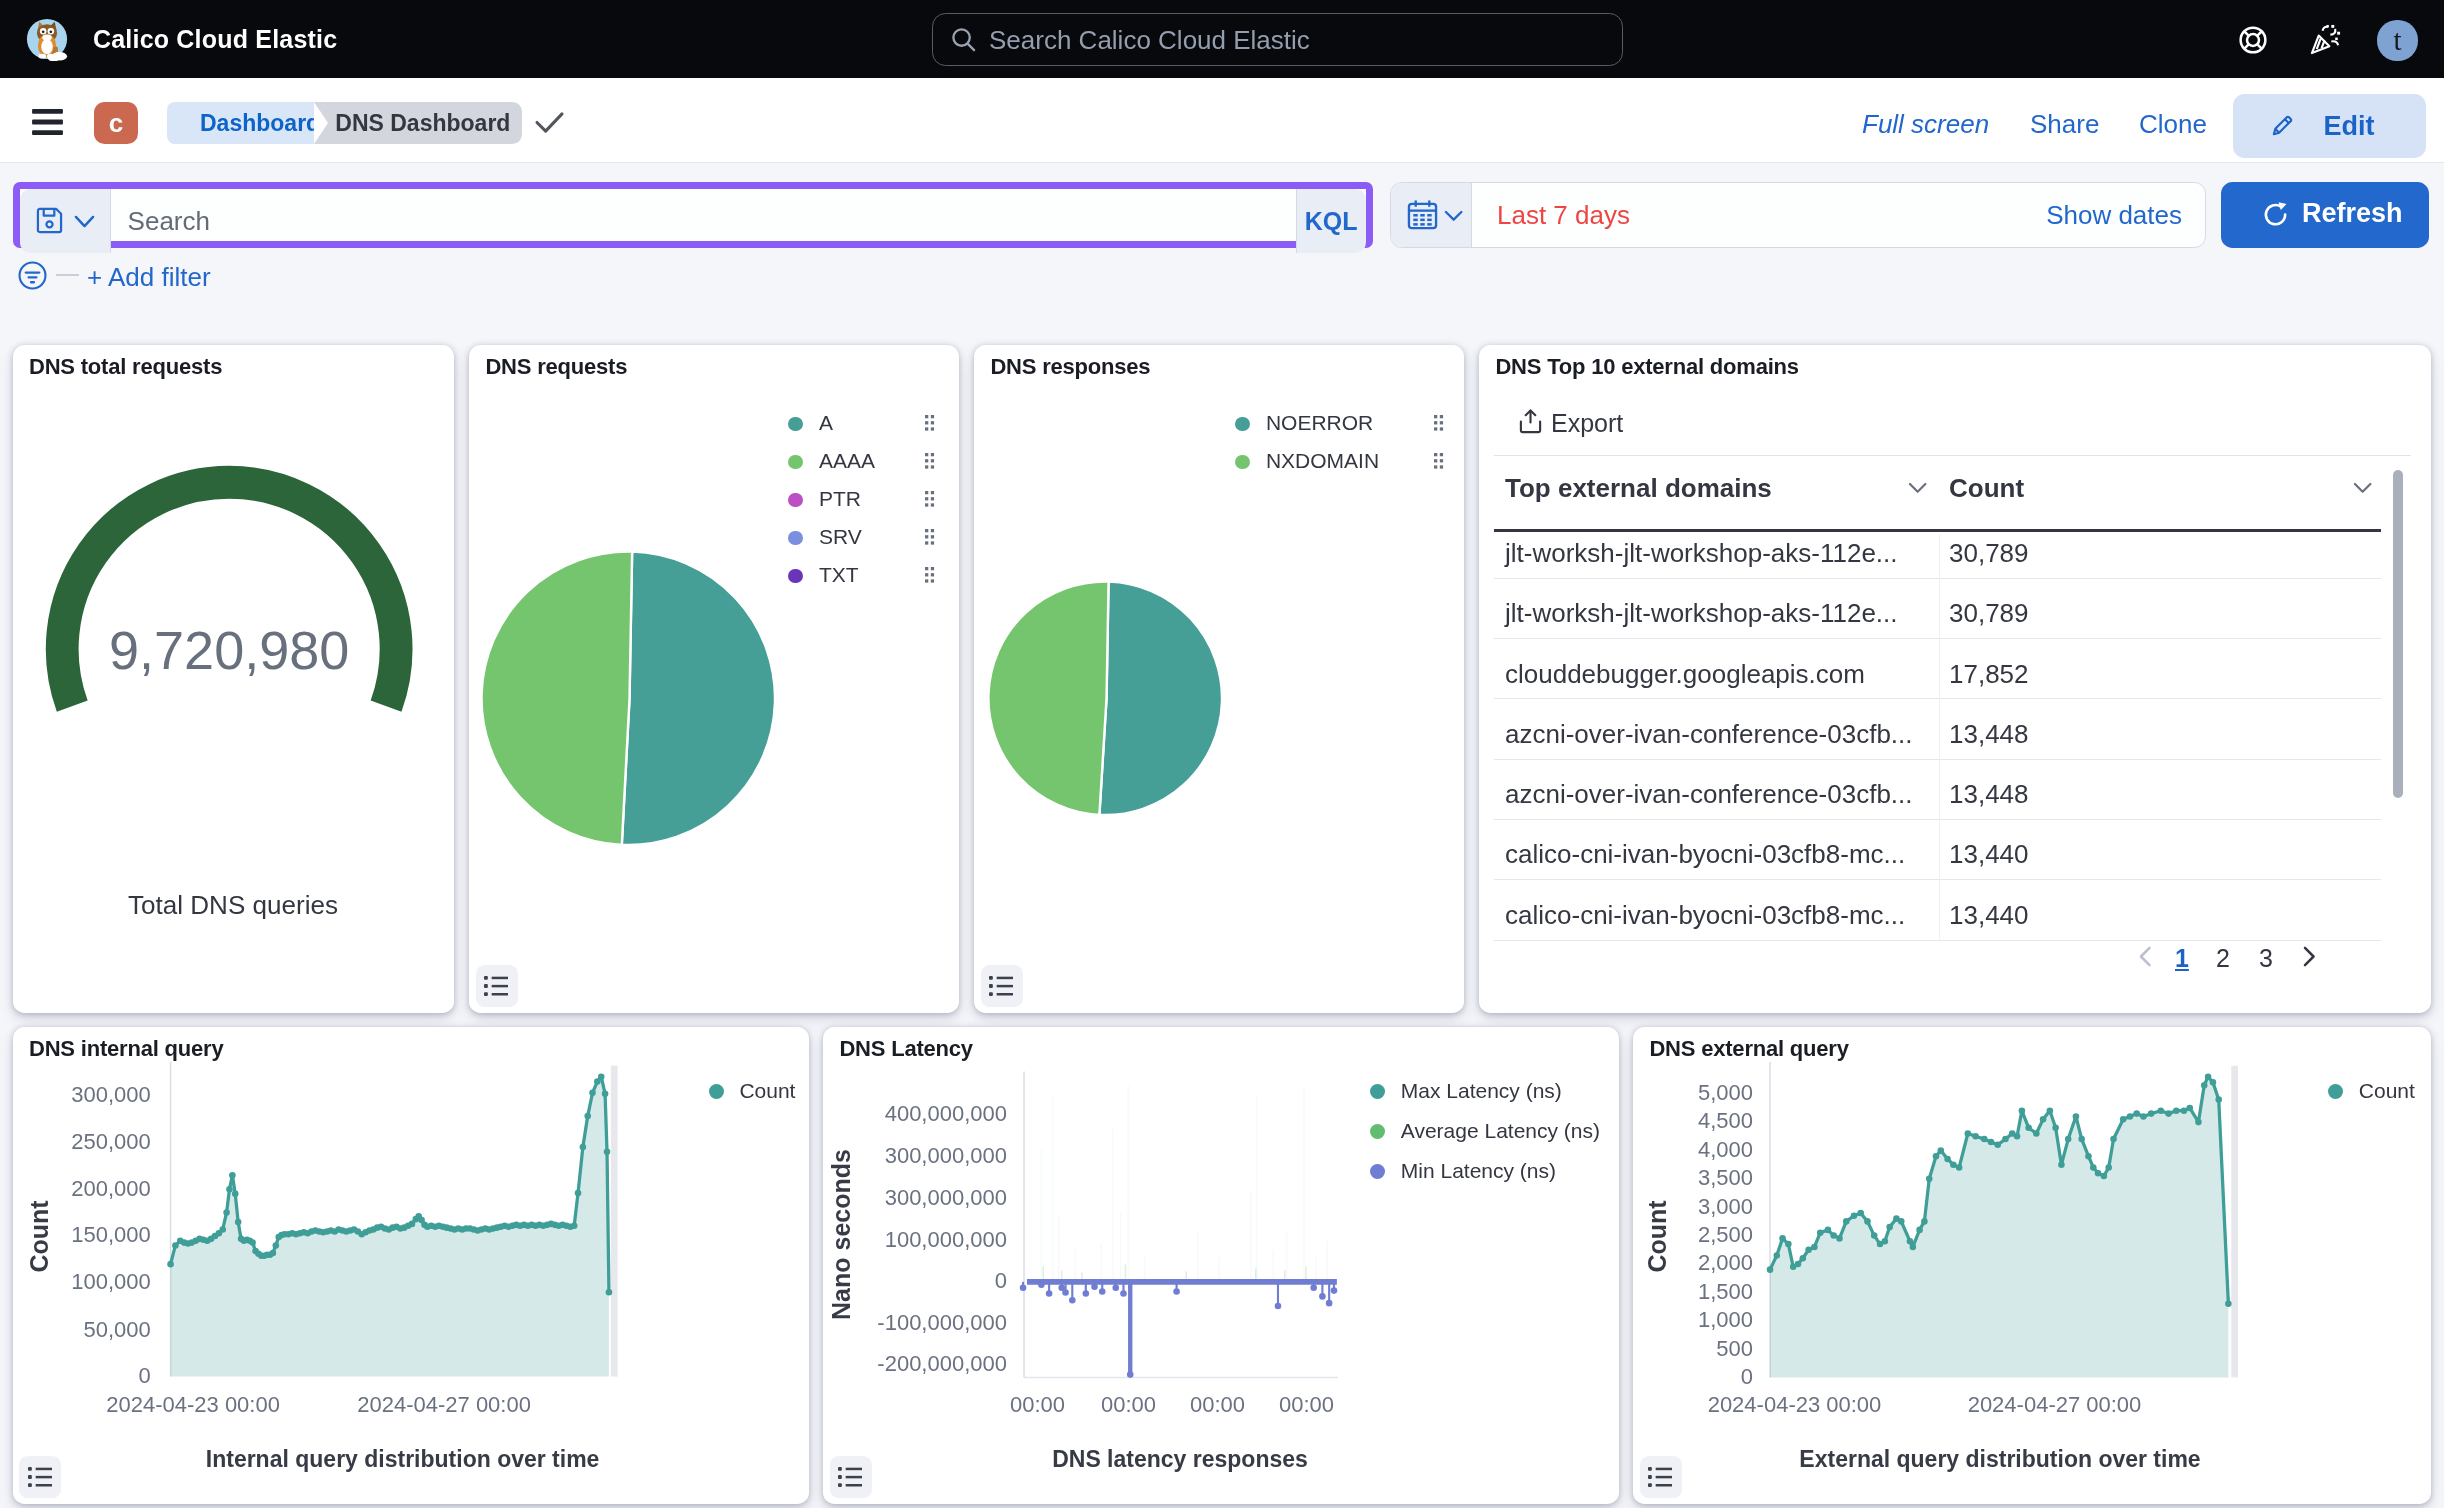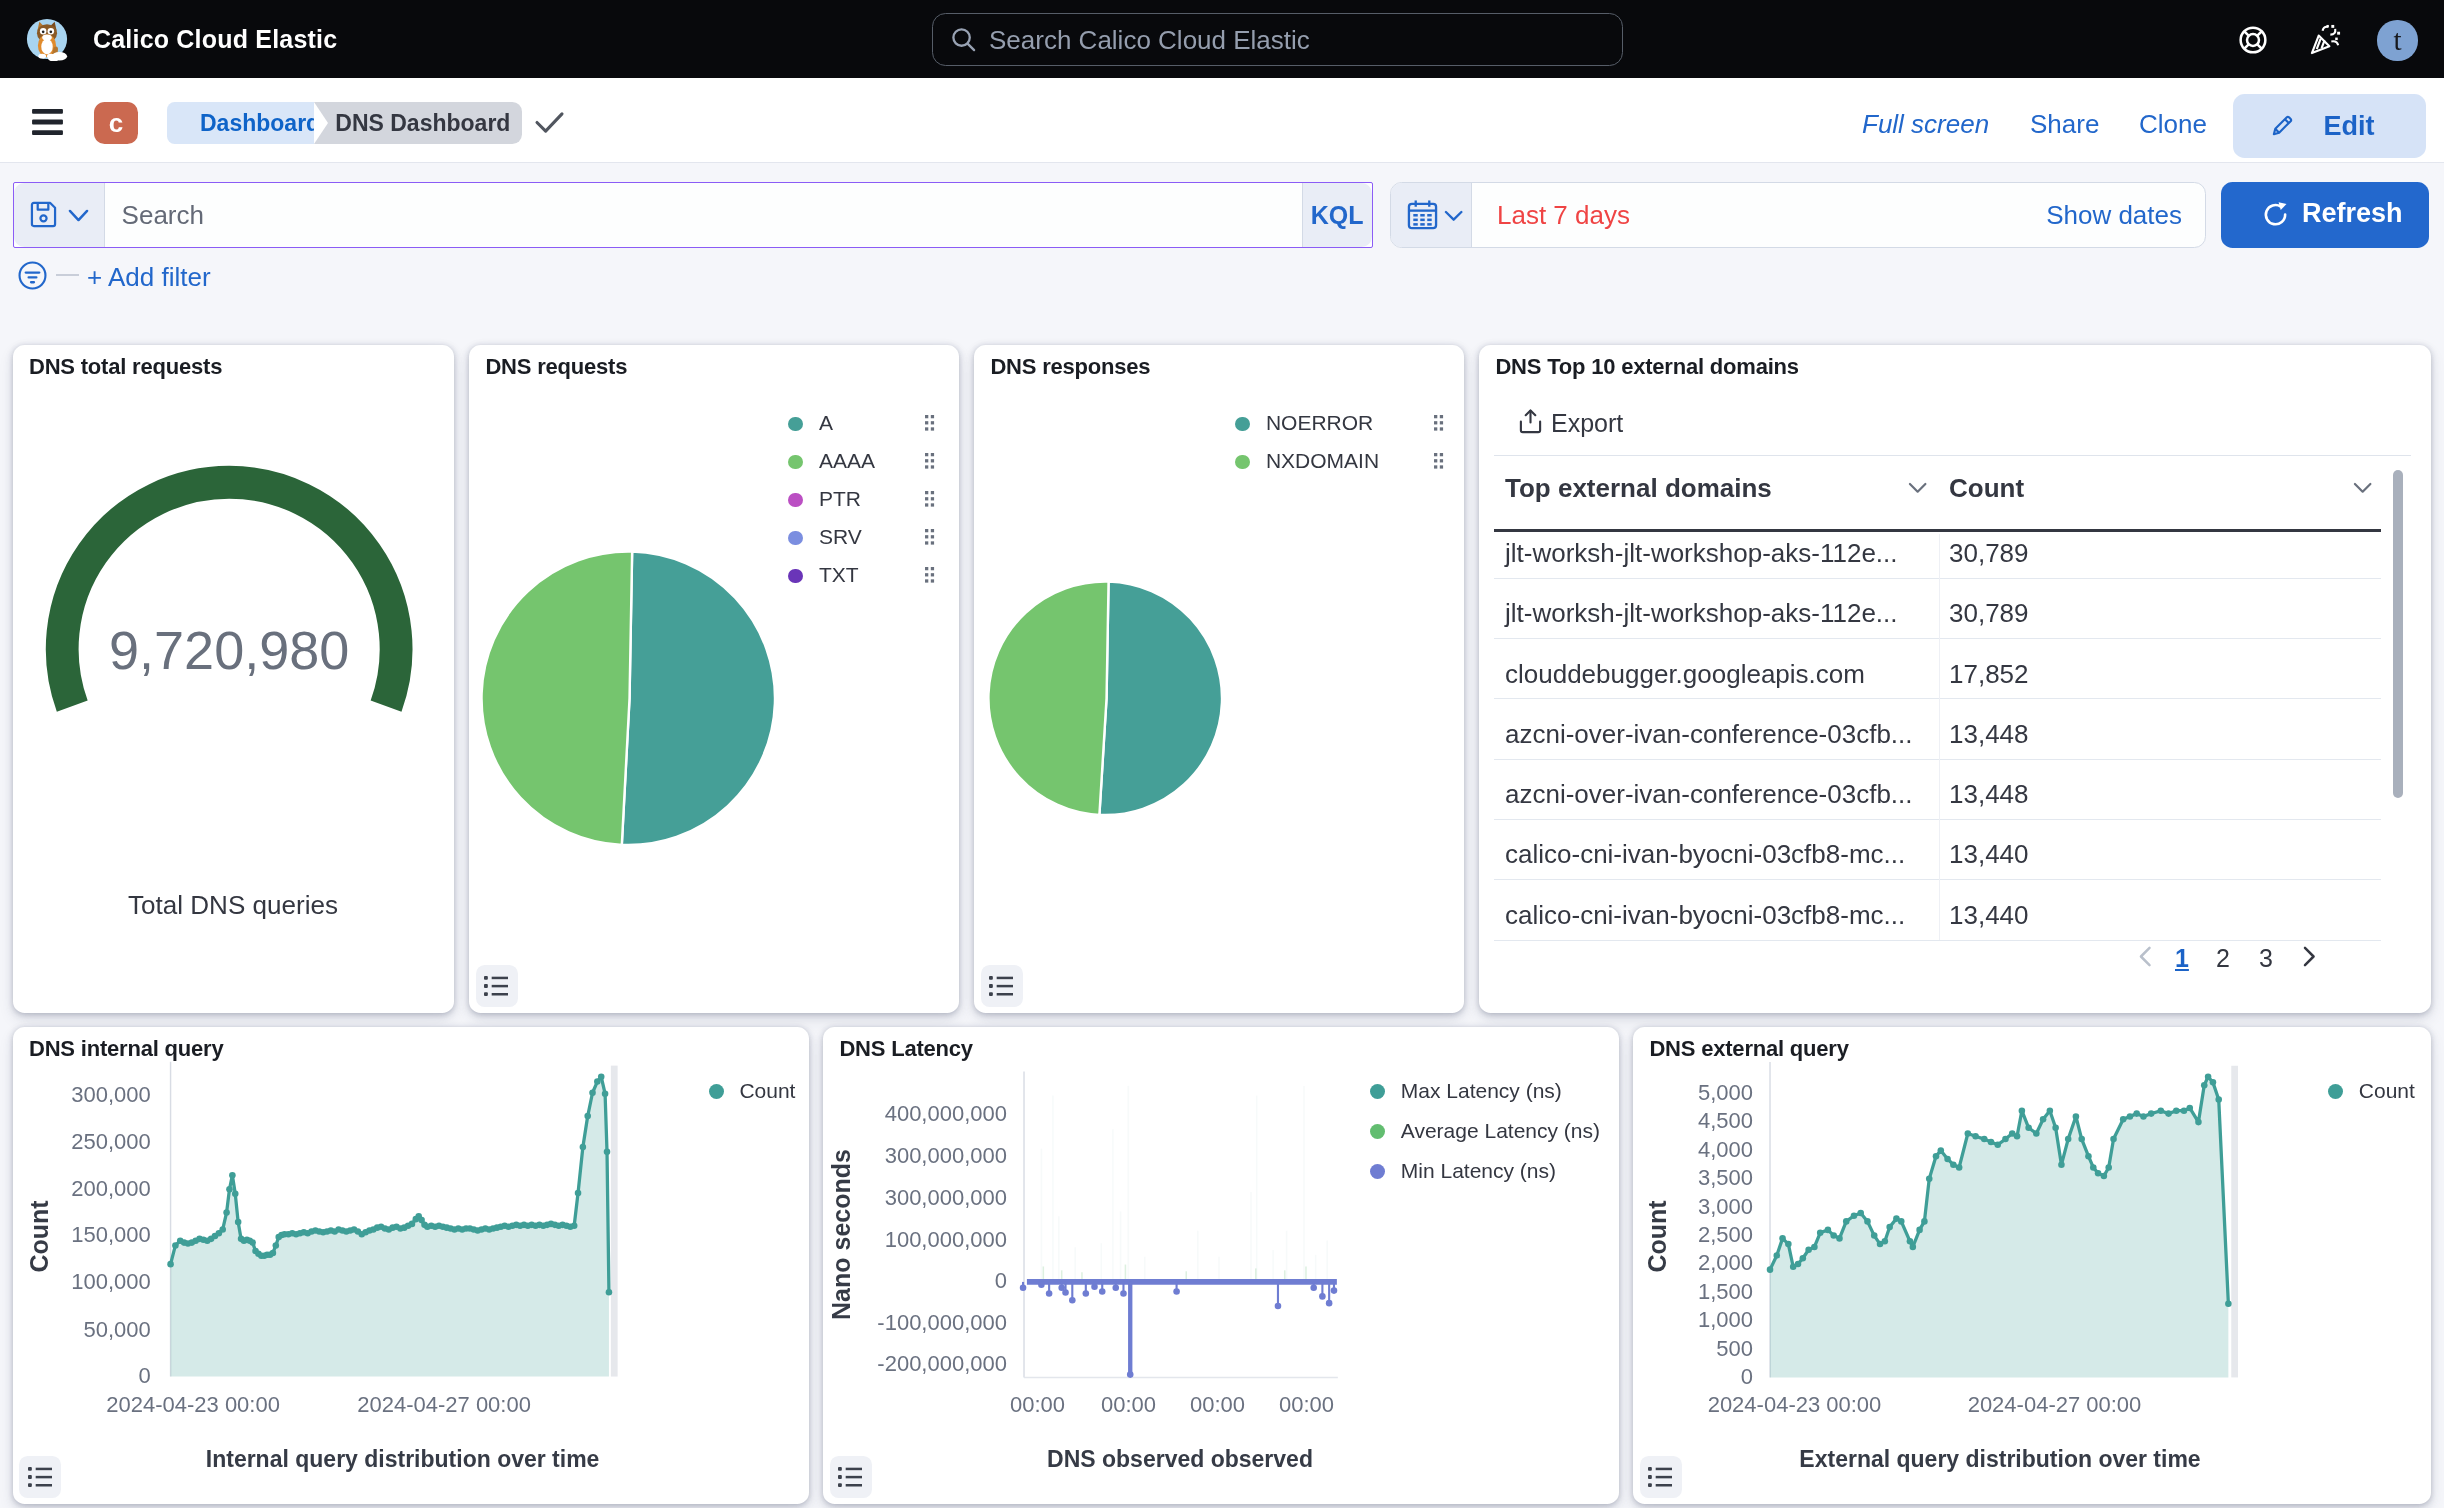--- a/index.html
+++ b/index.html
@@ -9,21 +9,21 @@
 #hsearch{position:absolute;left:932px;top:12.6px;width:691px;height:53px;border:1.9px solid #565d68;border-radius:13.5px;}
 #hsearch .ph{position:absolute;left:56px;top:11.6px;font-size:26px;color:#959eae;}
 #bar2{position:absolute;left:0;top:78px;width:2445px;height:85px;background:#fff;border-bottom:1px solid #e3e6ee;}
 .crumb1{position:absolute;left:167px;top:102px;width:147px;height:42px;background:#d9e6f8;color:#0e63c8;font-size:23px;border-radius:7.7px 0 0 7.7px;font-weight:600;line-height:42px;text-align:center;padding-left:33px;}
 .crumb1:after{content:"";position:absolute;right:-14.5px;top:0;border-top:21px solid transparent;border-bottom:21px solid transparent;border-left:14.5px solid #d9e6f8;}
 .crumb2{position:absolute;left:314px;top:102px;width:208px;height:42px;background:#d3d6dd;color:#343741;font-size:23px;font-weight:600;line-height:42px;text-align:center;text-indent:9.7px;border-radius:0 9.7px 9.7px 0;}
 .crumb2:before{content:"";position:absolute;left:0;top:0;border-top:21px solid transparent;border-bottom:21px solid transparent;border-left:14.5px solid #fff;}
 .badge-c{position:absolute;left:94px;top:102px;width:44px;height:42px;border-radius:10.6px;background:#cb6950;color:#fff;font-size:26px;font-weight:700;text-align:center;line-height:42px;}
 .toplink{position:absolute;top:109px;color:#2267cb;font-size:26px;font-weight:500;}
 #editbtn{position:absolute;left:2233px;top:94px;width:193px;height:64px;background:#d6e3f7;border-radius:11.6px;color:#1c63c7;font-size:27px;font-weight:600;text-align:center;line-height:64px;}
-#qbar{position:absolute;left:12.6px;top:182px;width:1360px;height:66px;background:#fdfefe;border:1px solid #8b5cf6;border-radius:2px;}
+#qbar{position:absolute;left:12.6px;top:182px;width:1360px;height:66px;background:#fdfefe;border:7px solid #8b5cf6;border-radius:7px;}
 #qbar .saveseg{position:absolute;left:0;top:0;width:91px;height:64px;background:#e9edf6;border-right:1px solid #d3dae6;border-radius:10.6px 0 0 10.6px;}
 #qbar .kql{position:absolute;right:0;top:0;width:70px;height:64px;background:#e9edf6;border-left:1px solid #d3dae6;border-radius:0 10.6px 10.6px 0;color:#2267cb;font-size:25px;font-weight:600;text-align:center;line-height:64px;}
 #qbar .ph{position:absolute;left:108px;top:17.4px;font-size:26px;color:#646a77;}
 #dbar{position:absolute;left:1390px;top:182px;width:816px;height:66px;background:#fdfefe;border:1px solid #d3dae6;border-radius:11.6px;}
 #dbar .calseg{position:absolute;left:0;top:0;width:81px;height:64px;background:#e9edf6;border-right:1px solid #d3dae6;border-radius:10.6px 0 0 10.6px;}
 #dbar .txt{position:absolute;left:106px;top:17.4px;font-size:26px;color:#ef4444;}
 #dbar .show{position:absolute;right:23px;top:17.4px;font-size:26px;color:#2267cb;}
 #refresh{position:absolute;left:2221px;top:182px;width:208px;height:66px;background:#2368cd;border-radius:11.6px;color:#fff;font-size:27px;font-weight:600;}
 #refresh span{position:absolute;left:81px;top:16.4px;}
 #addfilter{position:absolute;left:87px;top:262px;font-size:26px;font-weight:500;color:#2267cb;}
@@ -519,21 +519,21 @@
 <div class="ytick" style="left:39px;top:158px;">300,000,000</div>
 <div class="ytick" style="left:39px;top:200px;">100,000,000</div>
 <div class="ytick" style="left:39px;top:241px;">0</div>
 <div class="ytick" style="left:39px;top:283px;">-100,000,000</div>
 <div class="ytick" style="left:39px;top:324px;">-200,000,000</div>
 <div class="xtick" style="left:89px;top:365px;">00:00</div>
 <div class="xtick" style="left:180px;top:365px;">00:00</div>
 <div class="xtick" style="left:269px;top:365px;">00:00</div>
 <div class="xtick" style="left:358px;top:365px;">00:00</div>
 <div class="aytitle" style="left:-78px;top:193px;width:193px;">Nano seconds</div>
-<div class="axtitle" style="left:154px;top:419px;width:406px;">DNS observed observed</div>
+<div class="axtitle" style="left:154px;top:419px;width:406px;">DNS latency responses</div>
 <div class="leg3" style="left:547px;top:52px;"><span class="dot" style="background:#3f9e97"></span>Max Latency (ns)</div>
 <div class="leg3" style="left:547px;top:92px;"><span class="dot" style="background:#62bd70"></span>Average Latency (ns)</div>
 <div class="leg3" style="left:547px;top:132px;"><span class="dot" style="background:#6f7dd2"></span>Min Latency (ns)</div>
 <svg class="abs" style="left:0;top:0" width="796" height="477" viewBox="852 1064 824 494">
 <line x1="1060" y1="1110" x2="1060" y2="1427" stroke="#d8dce4" stroke-width="1.5"></line>
 <line x1="1060" y1="1427" x2="1385" y2="1427" stroke="#e3e6ec" stroke-width="1.5"></line>
 <line x1="1078" y1="1328" x2="1078" y2="1190" stroke="rgba(100,160,155,0.05)" stroke-width="1.6"></line>
 <line x1="1090" y1="1328" x2="1090" y2="1135" stroke="rgba(100,160,155,0.05)" stroke-width="1.6"></line>
 <line x1="1096" y1="1328" x2="1096" y2="1260" stroke="rgba(100,160,155,0.05)" stroke-width="1.6"></line>
 <line x1="1113" y1="1328" x2="1113" y2="1292" stroke="rgba(100,160,155,0.05)" stroke-width="1.6"></line>

